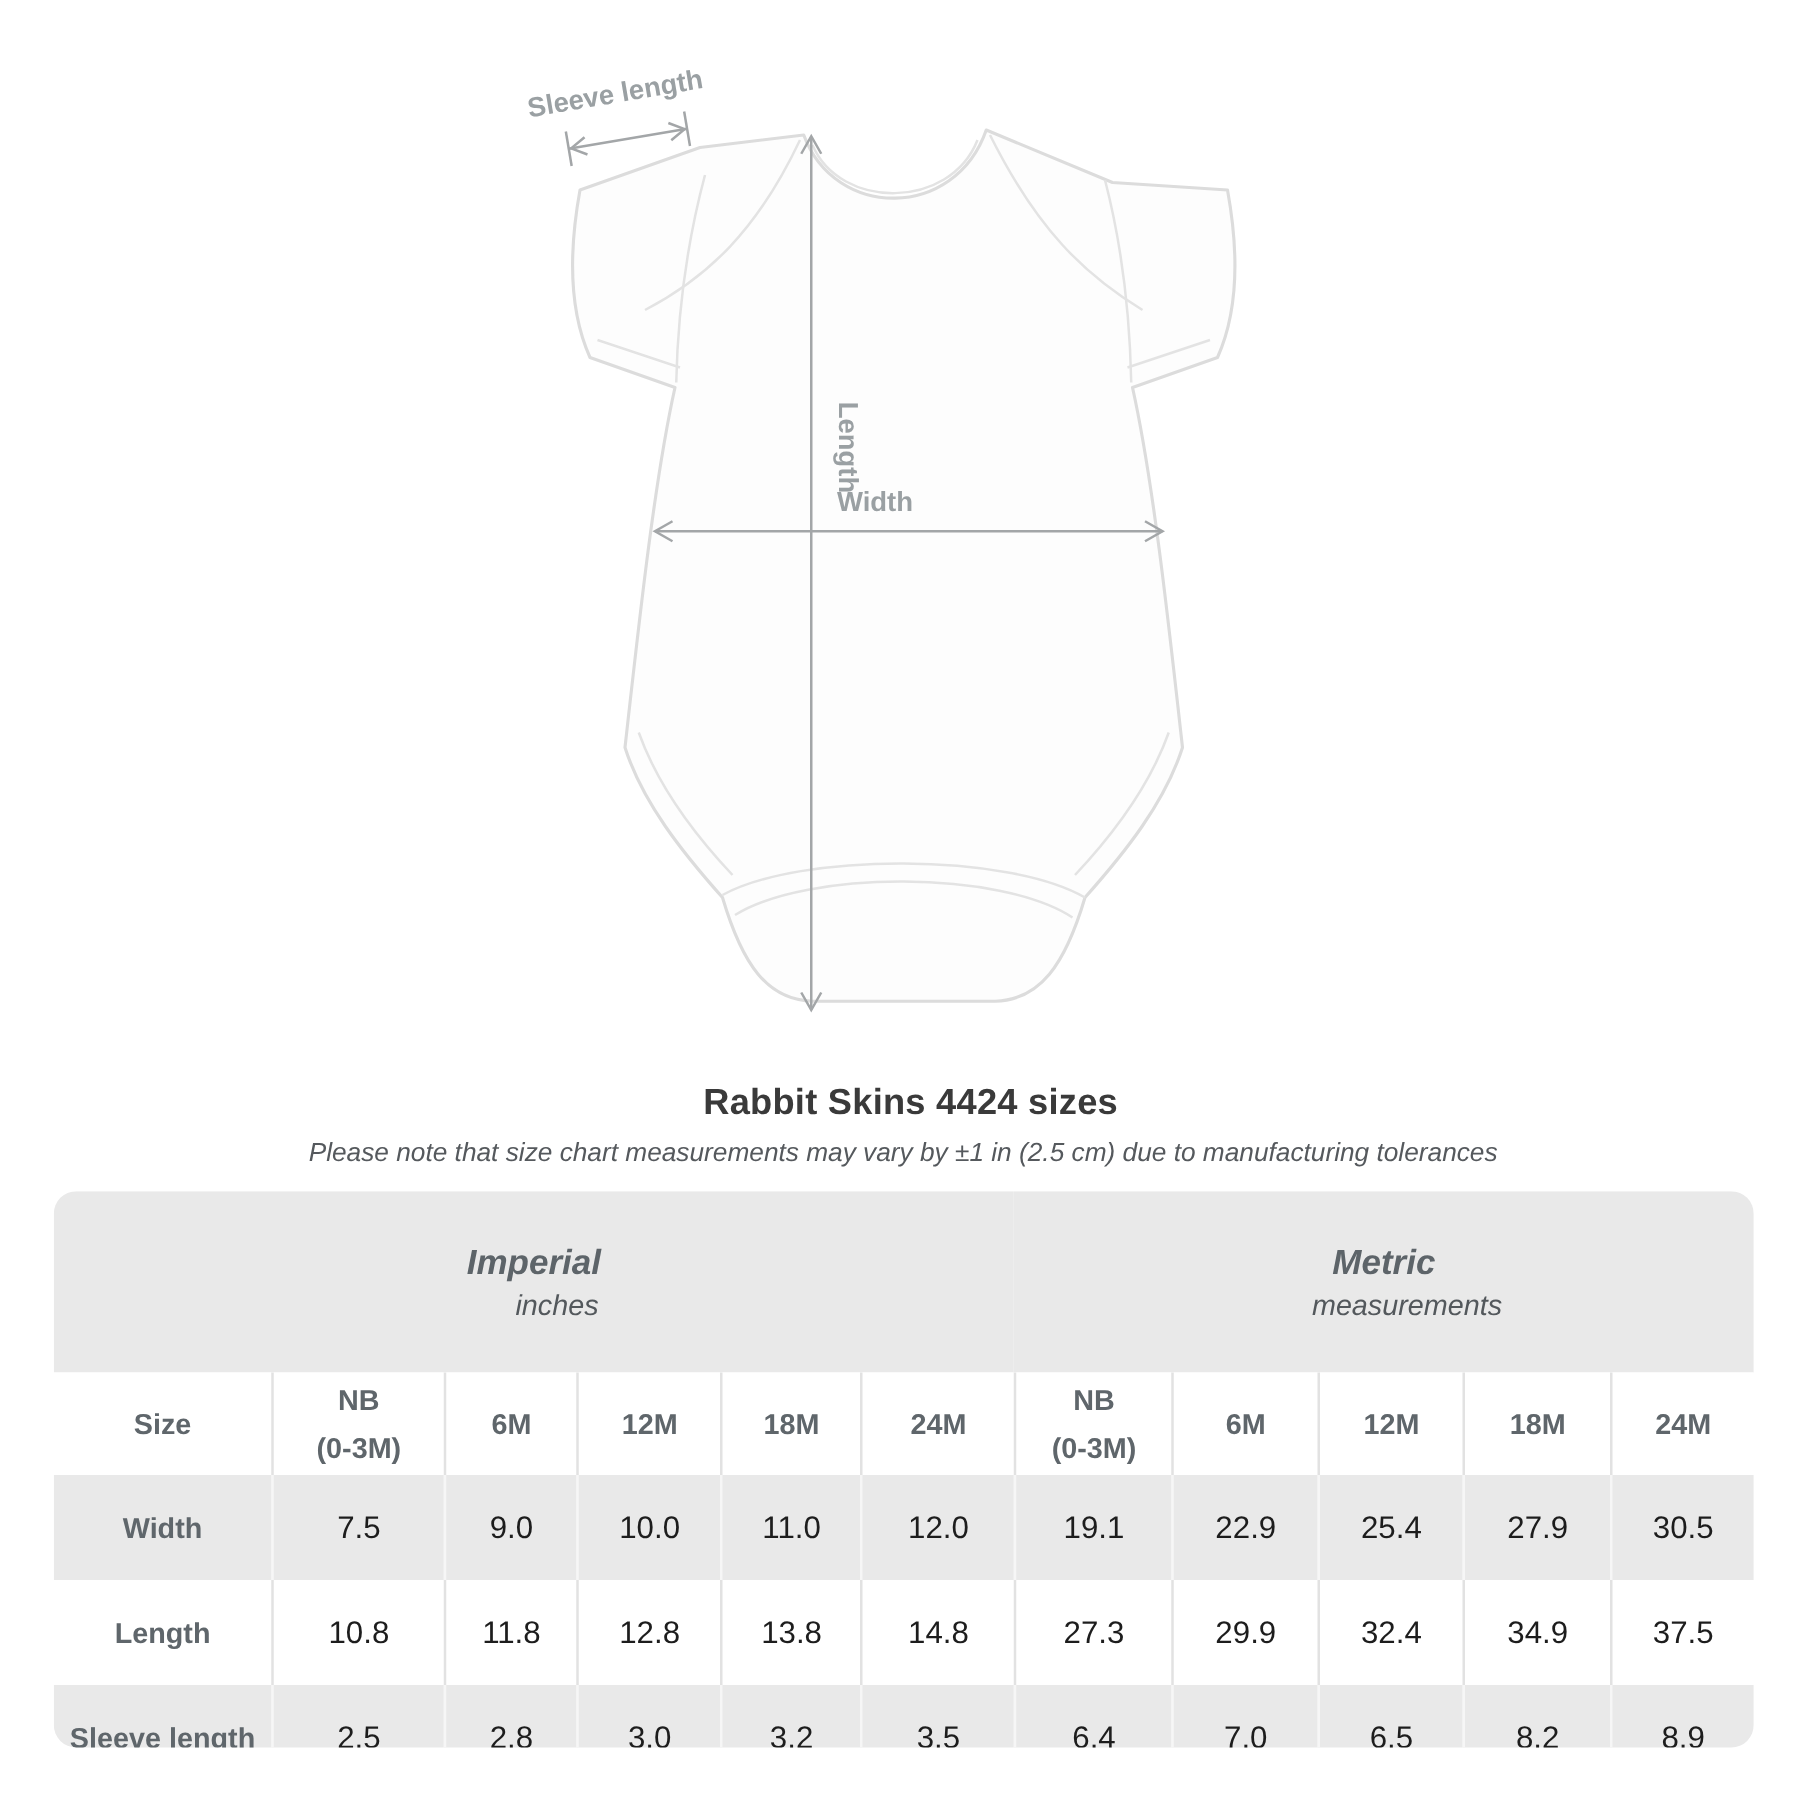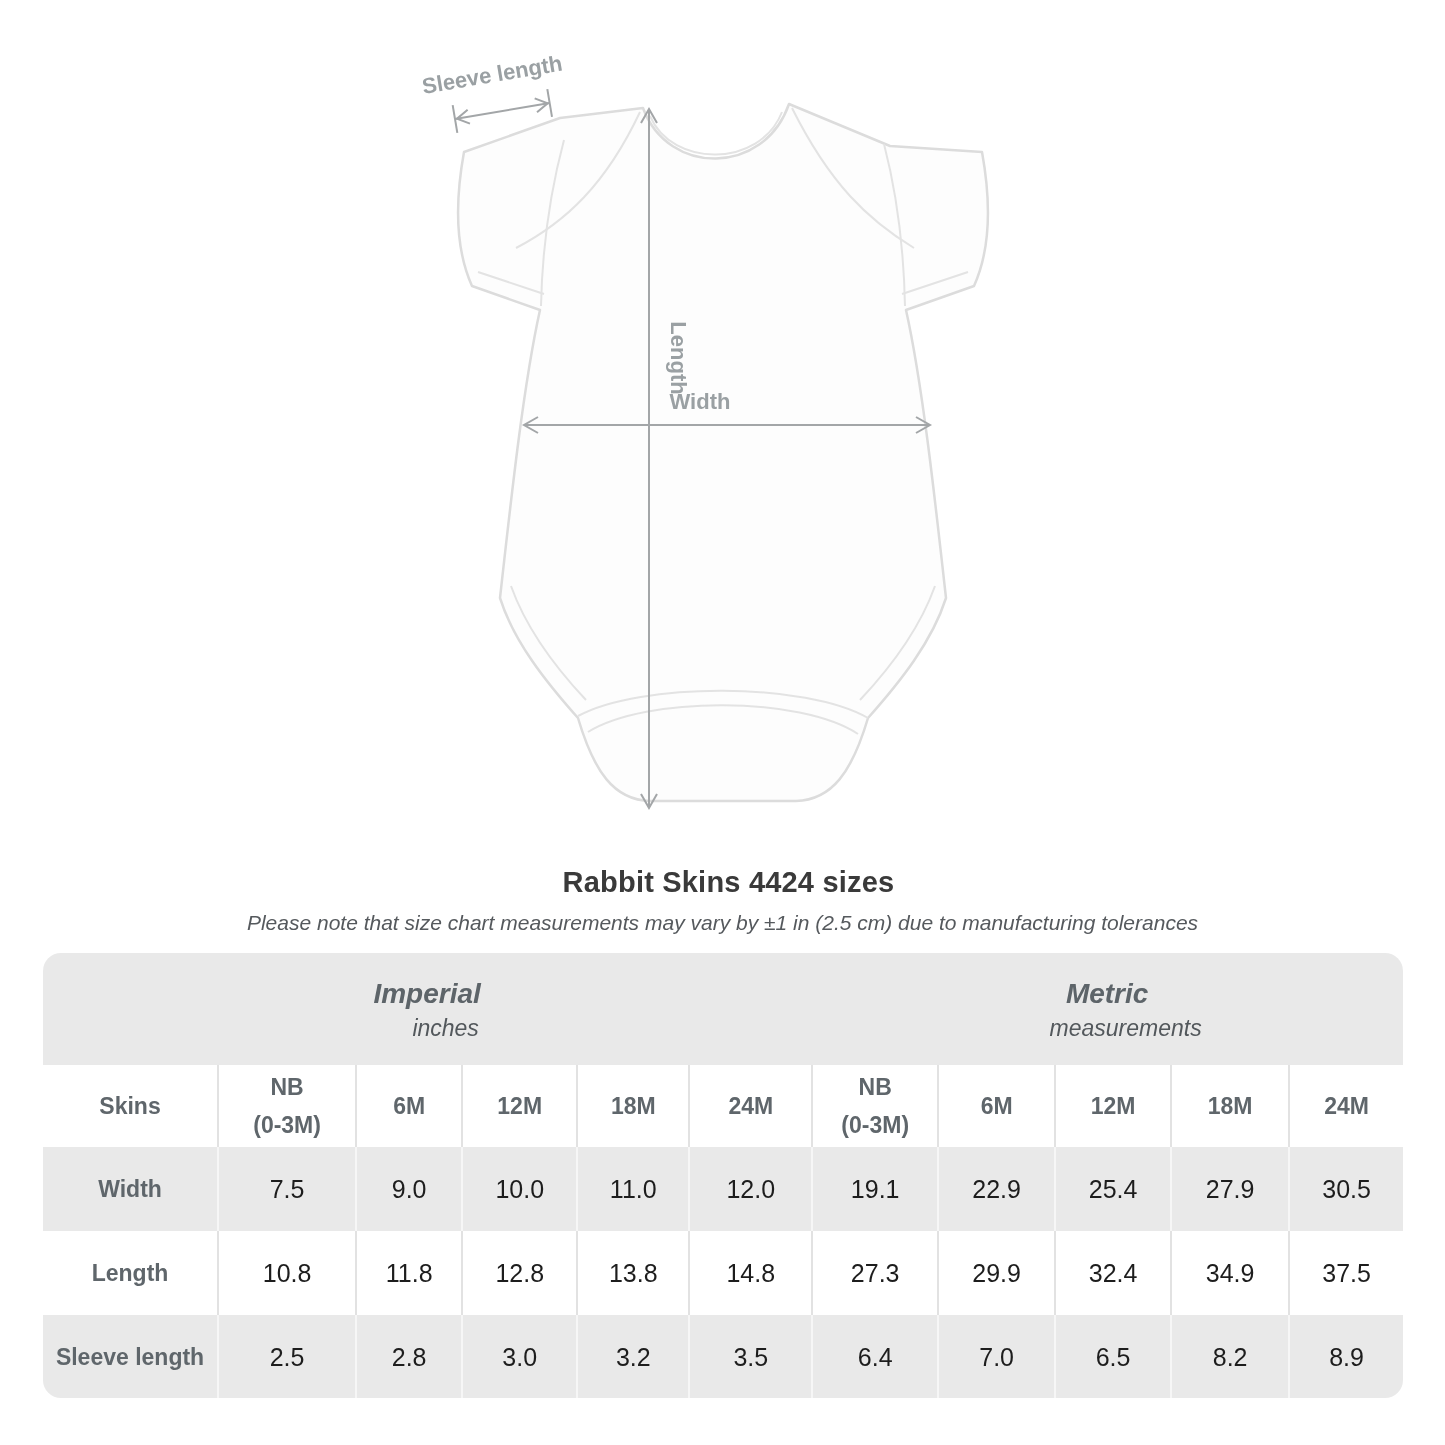--- a/index.html
+++ b/index.html
@@ -13,21 +13,21 @@
   
   .title-block{position:absolute;top:862px;left:0;width:100%;text-align:center;}
   .title-block h1{margin:0;font-size:29px;line-height:40px;font-weight:bold;color:#3a3a3a;letter-spacing:0.2px;padding-left:12px;}
   .subtitle{margin:6px 0 0 0;font-size:21px;line-height:30px;font-style:italic;color:#55595d;}
 
   
   .table-wrap{position:absolute;left:43px;top:953px;width:1360px;height:445px;border-radius:18px;overflow:hidden;background:#ffffff;}
   table.sizes{width:100%;height:100%;border-collapse:separate;border-spacing:0;table-layout:fixed;}
   table.sizes td, table.sizes th{padding:0;text-align:center;vertical-align:middle;}
 
-  .group-row td{background:#e9e9e9;height:112px;vertical-align:top;padding-top:17px;}
+  .group-row td{background:#e9e9e9;height:145px;vertical-align:top;padding-top:17px;}
   .group-name{font-size:28px;line-height:32px;font-weight:bold;font-style:italic;color:#5d6469;}
   .group-unit{margin-top:5px;font-size:23px;line-height:26px;font-style:italic;color:#53585c;font-weight:normal;padding-left:37px;}
 
   .header-row th{background:#ffffff;height:82px;font-size:23px;font-weight:bold;color:#5f666b;}
   .header-row .multi{white-space:pre-line;line-height:38px;}
 
   .data-row th{font-size:23px;font-weight:bold;color:#5f666b;}
   .data-row td{font-size:25px;font-weight:normal;color:#1d1d1d;margin-top:10px;}
   .data-row{height:84px;}
   .data-row.shaded th,.data-row.shaded td{background:#e9e9e9;}
@@ -128,21 +128,21 @@
             <div class="group-name">Imperial</div>
             <div class="group-unit">inches</div>
           </td>
           <td colspan="5">
             <div class="group-name">Metric</div>
             <div class="group-unit">measurements</div>
           </td>
         </tr>
 
         <tr class="header-row">
-          <th>Skins</th>
+          <th>Size</th>
           <th class="multi">NB
 (0-3M)</th>
           <th>6M</th>
           <th>12M</th>
           <th>18M</th>
           <th>24M</th>
           <th class="multi">NB
 (0-3M)</th>
           <th>6M</th>
           <th>12M</th>

